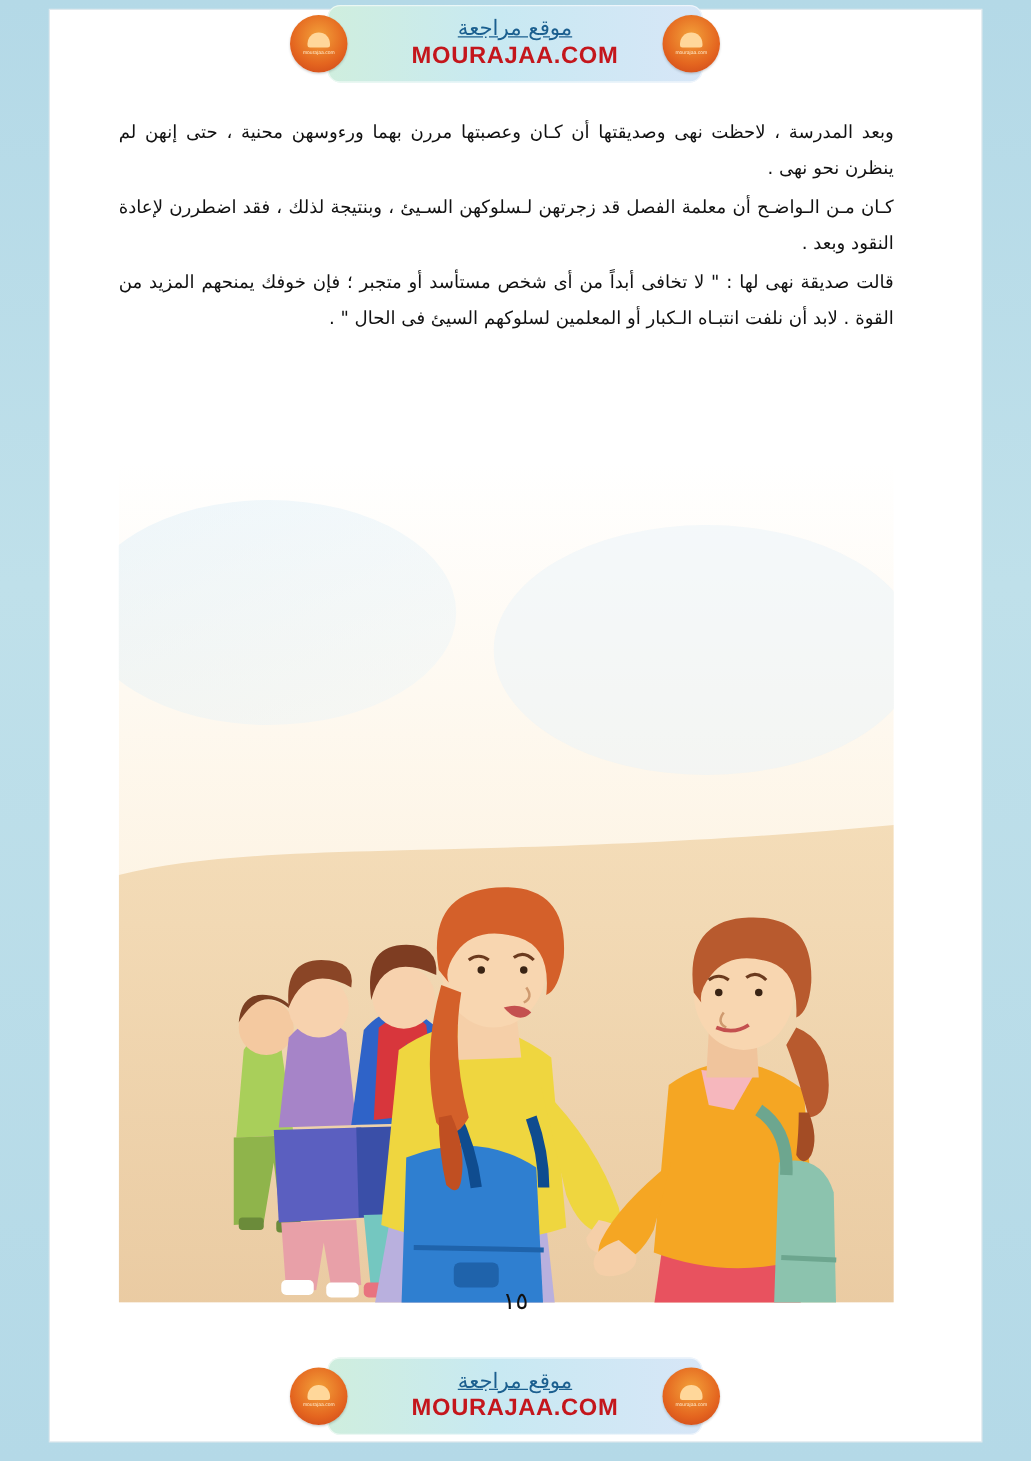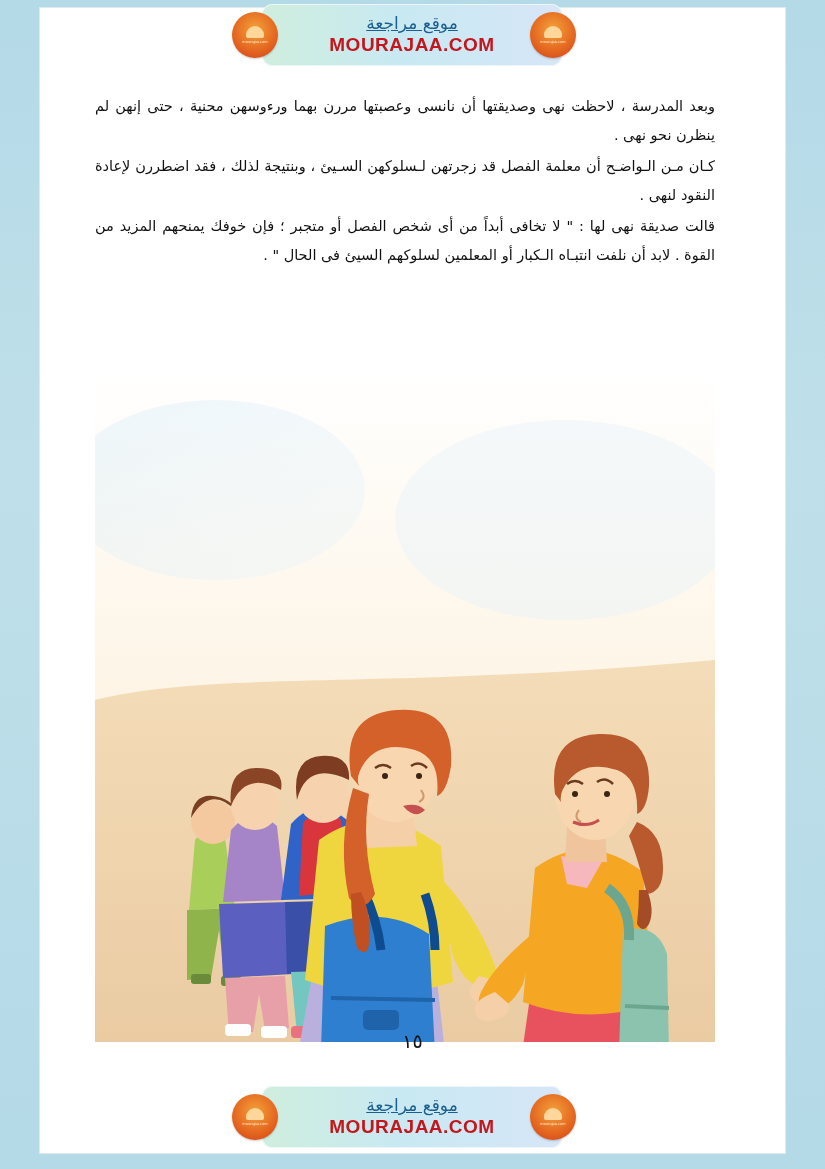--- a/index.html
+++ b/index.html
@@ -153,23 +153,23 @@
   <div class="seal seal-top-left">
     <div class="dome"></div>
     <span>mourajaa.com</span>
   </div>
   <div class="seal seal-top-right">
     <div class="dome"></div>
     <span>mourajaa.com</span>
   </div>
 
   <div class="text-block">
-    <p class="para-indent">وبعد المدرسة ، لاحظت نهى وصديقتها أن نانسى وعصبتها مررن بهما ورءوسهن محنية ، حتى إنهن لم ينظرن نحو نهى .</p>
-    <p class="para-indent">كـان مـن الـواضـح أن معلمة الفصل قد زجرتهن لـسلوكهن السـيئ ، وبنتيجة لذلك ، فقد اضطررن لإعادة النقود لنهى .</p>
-    <p class="para-indent">قالت صديقة نهى لها : " لا تخافى أبداً من أى شخص الفصل أو متجبر ؛ فإن خوفك يمنحهم المزيد من القوة . لابد أن نلفت انتبـاه الـكبار أو المعلمين لسلوكهم السيئ فى الحال " .</p>
+    <p class="para-indent">وبعد المدرسة ، لاحظت نهى وصديقتها أن كـان وعصبتها مررن بهما ورءوسهن محنية ، حتى إنهن لم ينظرن نحو نهى .</p>
+    <p class="para-indent">كـان مـن الـواضـح أن معلمة الفصل قد زجرتهن لـسلوكهن السـيئ ، وبنتيجة لذلك ، فقد اضطررن لإعادة النقود وبعد .</p>
+    <p class="para-indent">قالت صديقة نهى لها : " لا تخافى أبداً من أى شخص مستأسد أو متجبر ؛ فإن خوفك يمنحهم المزيد من القوة . لابد أن نلفت انتبـاه الـكبار أو المعلمين لسلوكهم السيئ فى الحال " .</p>
   </div>
 
   <div class="illustration">
     <svg class="ill-svg" viewBox="0 0 620 672" xmlns="http://www.w3.org/2000/svg">
       <defs>
         <linearGradient id="sky" x1="0" y1="0" x2="0" y2="1">
           <stop offset="0%" stop-color="#ffffff"></stop>
           <stop offset="55%" stop-color="#fdf3e2"></stop>
           <stop offset="100%" stop-color="#f6e3c8"></stop>
         </linearGradient>

